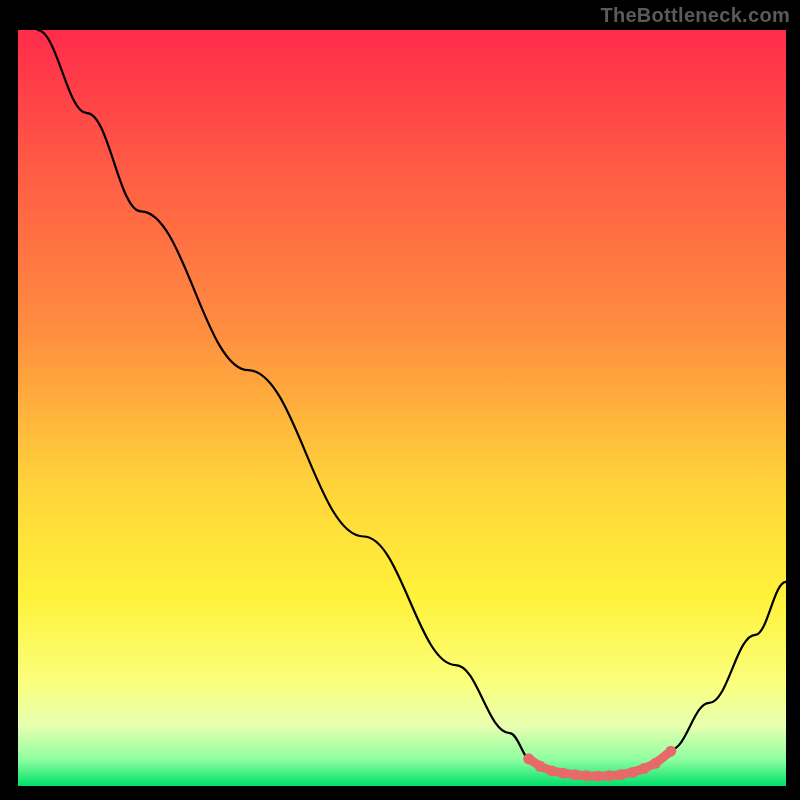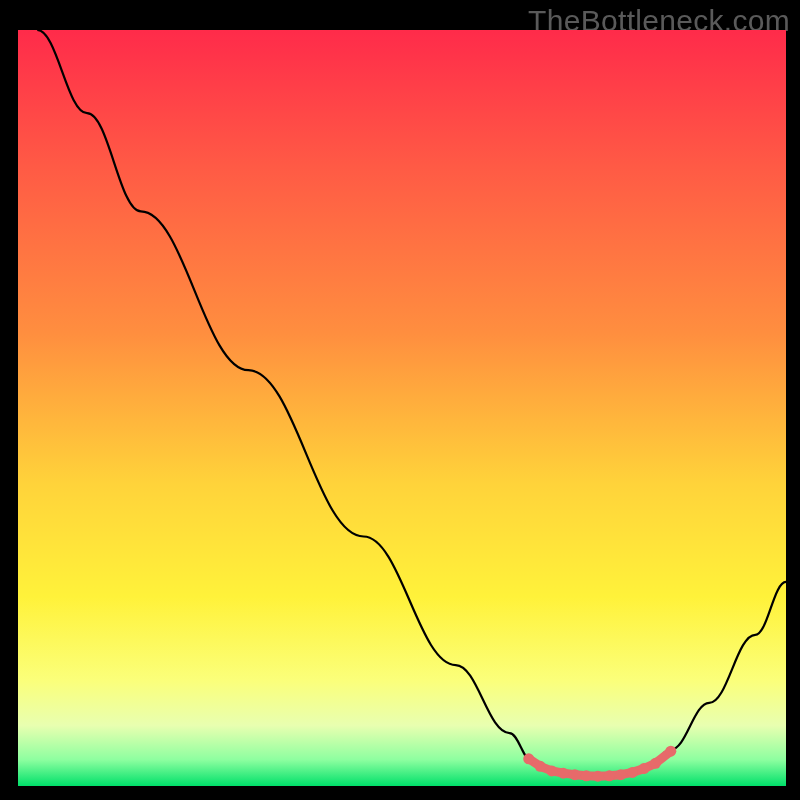--- a/index.html
+++ b/index.html
@@ -9,22 +9,22 @@
     height: 800px;
     background: #000;
     overflow: hidden;
     font-family: Arial, Helvetica, sans-serif;
   }
   .attribution {
     position: absolute;
     top: 4px;
     right: 10px;
     color: #5a5a5a;
-    font-size: 30px;
-    font-weight: 400;
+    font-size: 20px;
+    font-weight: 700;
     letter-spacing: 0.3px;
   }
   .chart-frame {
     position: absolute;
     left: 18px;
     top: 30px;
     width: 768px;
     height: 756px;
     background: #fff;
     box-sizing: border-box;

